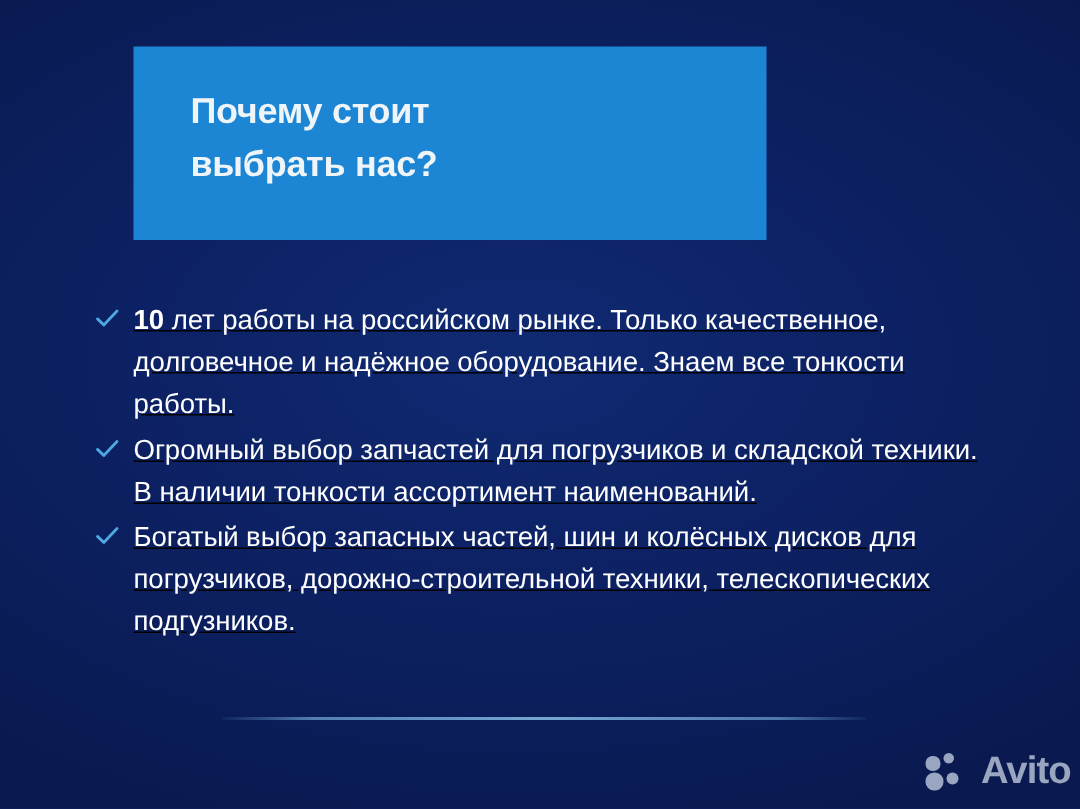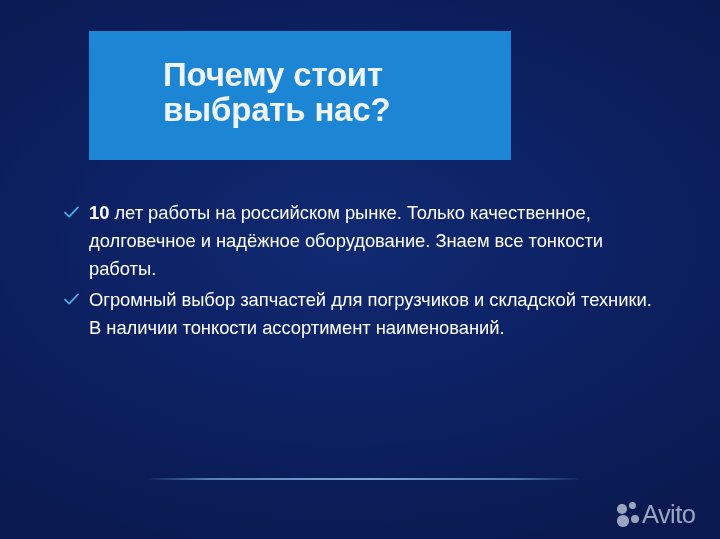--- a/index.html
+++ b/index.html
@@ -31,40 +31,40 @@
     width: 422px;
     height: 129px;
     background: #1c86d4;
   }
   #title-text {
     position: absolute;
     left: 38px;
     top: 26px;
     width: 370px;
     color: #eef4f8;
-    font-size: 33px;
+    font-size: 24px;
     font-weight: bold;
     line-height: 35px;
     letter-spacing: -0.2px;
     white-space: pre-line;
-    margin-left: 36px;
   }
 
   
   #bullets {
     position: absolute;
     left: 63px;
     top: 199px;
     width: 600px;
   }
   .bullet {
     position: relative;
     display: block;
     padding-left: 26px;
     margin: 0 0 2px 0;
+    text-decoration: underline;
   }
   .check-icon {
     position: absolute;
     left: 0;
     top: 5px;
     width: 17px;
     height: 17px;
     display: block;
   }
   .check-icon svg { display: block; }
@@ -116,24 +116,24 @@
     border-radius: 50%;
     background: #cdd6e8;
   }
   #avito-dots i.d1 { left: 0px;  top: 2px;  width: 9.5px;  height: 9.5px; }
   #avito-dots i.d2 { left: 12px; top: 0px;  width: 7px;    height: 7px; }
   #avito-dots i.d3 { left: 0px;  top: 13px; width: 11.5px; height: 11.5px; }
   #avito-dots i.d4 { left: 13.5px; top: 13px; width: 8px;  height: 8px; }
   #avito-word {
     color: #cdd6e8;
     font-size: 25.5px;
-    font-weight: normal;
+    font-weight: bold;
     line-height: 25px;
     letter-spacing: -0.6px;
-    margin-left: 1px;
+    margin-left: 13px;
   }
 </style>
 </head>
 <body>
 
 <div id="slide">
 
   <div id="title-box">
     <div id="title-text">Почему стоит
 выбрать нас?</div>
@@ -152,20 +152,28 @@
 
     <div class="bullet">
       <span class="check-icon">
         <svg viewBox="0 0 17 17" width="17" height="17" aria-hidden="true">
           <path d="M2 8.6 L6.2 12.6 L15 3.4" fill="none" stroke="#4ea7e0" stroke-width="1.9" stroke-linecap="round" stroke-linejoin="round"></path>
         </svg>
       </span>
       <span class="bullet-text"><span>Огромный выбор запчастей для погрузчиков и складской техники. В наличии тонкости ассортимент наименований.</span></span>
     </div>
 
+    <div class="bullet">
+      <span class="check-icon">
+        <svg viewBox="0 0 17 17" width="17" height="17" aria-hidden="true">
+          <path d="M2 8.6 L6.2 12.6 L15 3.4" fill="none" stroke="#4ea7e0" stroke-width="1.9" stroke-linecap="round" stroke-linejoin="round"></path>
+        </svg>
+      </span>
+      <span class="bullet-text"><span>Богатый выбор запасных частей, шин и колёсных дисков для погрузчиков, дорожно-строительной техники, телескопических подгузников.</span></span>
+    </div>
 
   </div>
 
   <div id="divider"></div>
 
   <div id="avito-logo">
     <span id="avito-dots">
       <i class="d1"></i>
         <i class="d2"></i>
         <i class="d3"></i>

